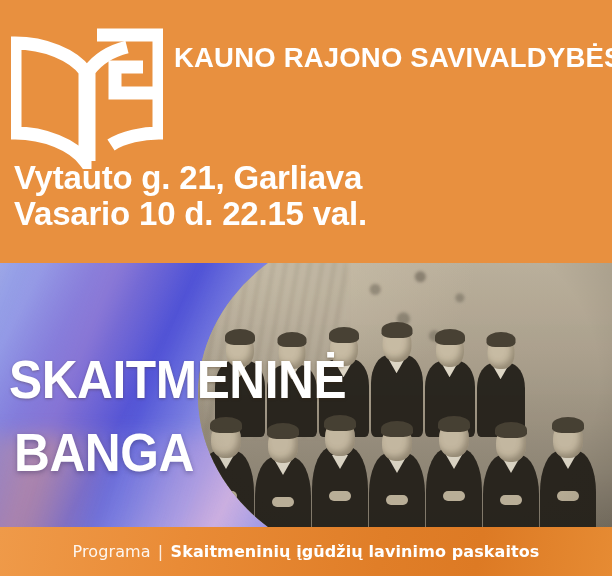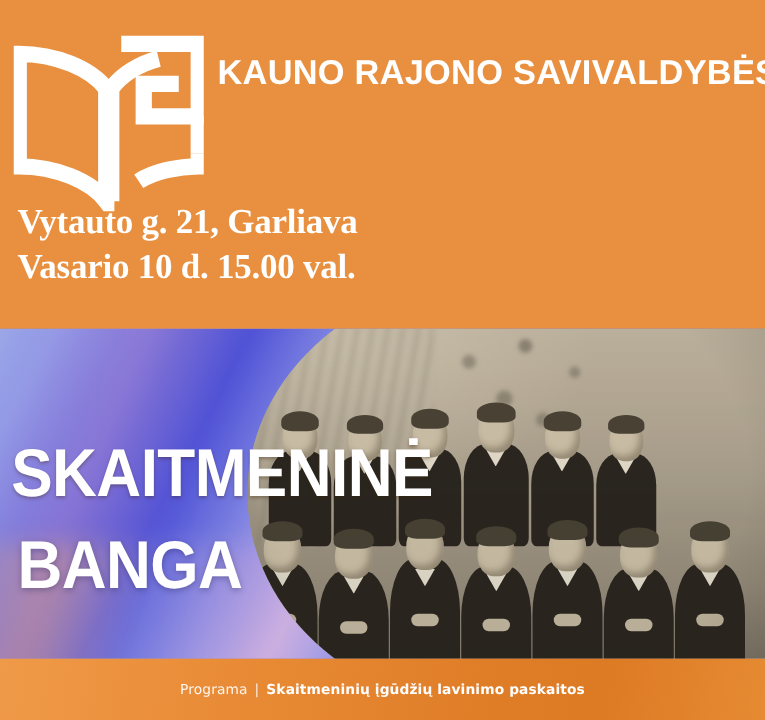--- a/index.html
+++ b/index.html
@@ -63,23 +63,23 @@
     white-space: nowrap;
   }
 
   .addr-block {
     position: absolute;
     left: 14px;
     top: 160px;
     color: #ffffff;
   }
   .addr-line {
-    font-family: Liberation Serif, serif;
+    font-family: Liberation Sans, sans-serif;
     font-weight: bold;
-    font-size: 28px;
+    font-size: 33px;
     line-height: 36px;
     white-space: nowrap;
     letter-spacing: -0.2px;
   }
 
   
   .media {
     position: absolute;
     left: 0;
     top: 263px;
@@ -318,21 +318,21 @@
     top: 527px;
     width: 612px;
     height: 49px;
     background: linear-gradient(100deg, #ef9a49 0%, #e98b36 30%, #e07e28 62%, #dd7a24 78%, #e68b33 100%);
     display: flex;
     align-items: center;
     justify-content: center;
   }
   .bottom-text {
     font-family: "DejaVu Sans", sans-serif;
-    font-size: 11px;
+    font-size: 16px;
     color: #ffffff;
     white-space: nowrap;
     letter-spacing: 0.1px;
   }
   .bt-light { font-weight: normal; opacity: 0.92; }
   .bt-sep { font-weight: normal; opacity: 0.85; padding: 0 2px; }
   .bt-bold { font-weight: bold; }
 </style>
 </head>
 <body>
@@ -355,21 +355,21 @@
         <path d="M78 44 C90 30 104 22 118 18" fill="none" stroke="#ffffff" stroke-width="0"></path>
       </svg>
     </div>
 
     <div class="org-lines">
       <div class="org-line-1">KAUNO RAJONO SAVIVALDYBĖS</div>
     </div>
 
     <div class="addr-block">
       <div class="addr-line">Vytauto g. 21, Garliava</div>
-      <div class="addr-line">Vasario 10 d. 15.00 val.</div>
+      <div class="addr-line">Vasario 10 d. 22.15 val.</div>
     </div>
   </div>
 
   <div class="media">
 
     <div class="grad-base"></div>
     <div class="grad-sheen"></div>
     <div class="grad-warm"></div>
 
     <div class="photo-clip">

